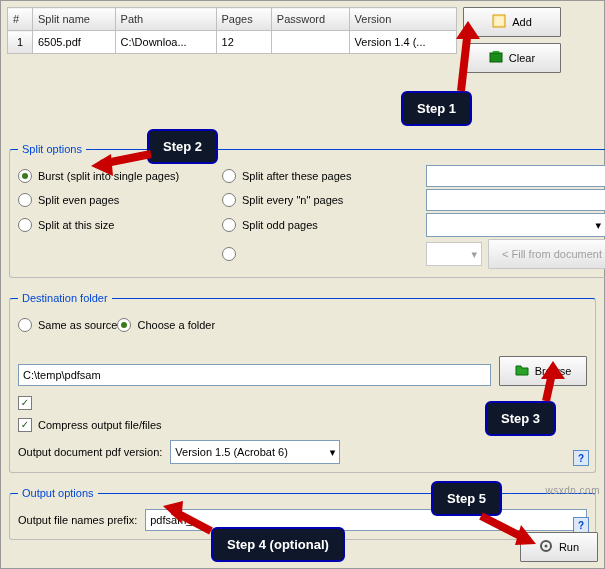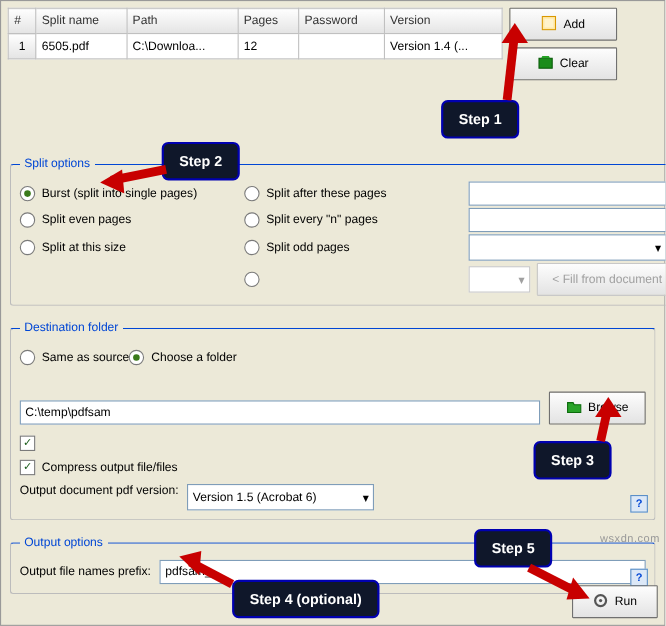--- a/index.html
+++ b/index.html
@@ -149,21 +149,21 @@
         <span>Browse</span>
       </div>
     </div>
     <label class="radio-row">
         <span class="chk">✓</span>
       </label>
     <label class="radio-row">
         <span class="chk">✓</span>
         <span>Compress output file/files</span>
       </label>
-    <div style="display:flex;gap:8px;margin-top:4px">
+    <div style="display:flex;gap:8px;align-items:center;margin-top:4px">
       <span>Output document pdf version:</span>
       <div class="select" style="width:160px">
           <span>Version 1.5 (Acrobat 6)</span>
           <span class="caret">▾</span>
         </div>
     </div>
     <span class="help">?</span>
   </fieldset>
 
   <fieldset class="fieldset">

